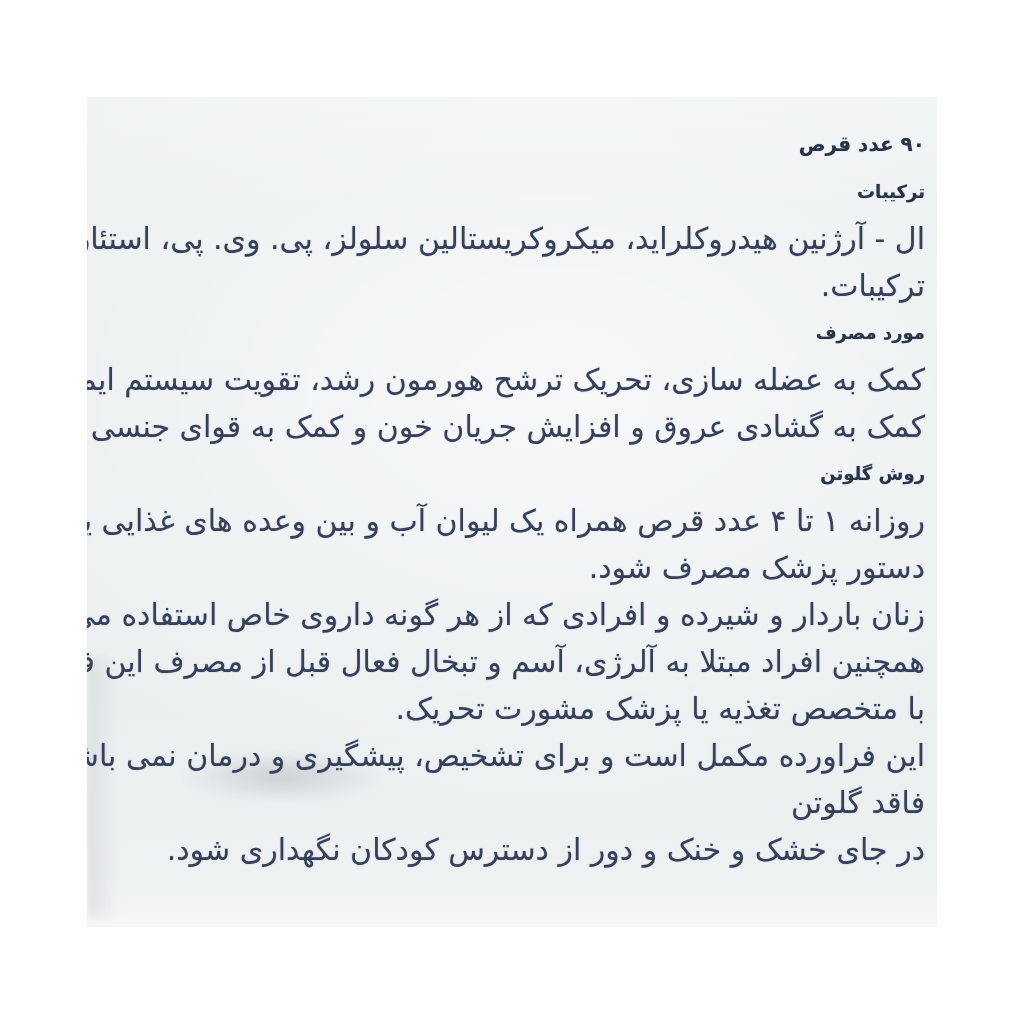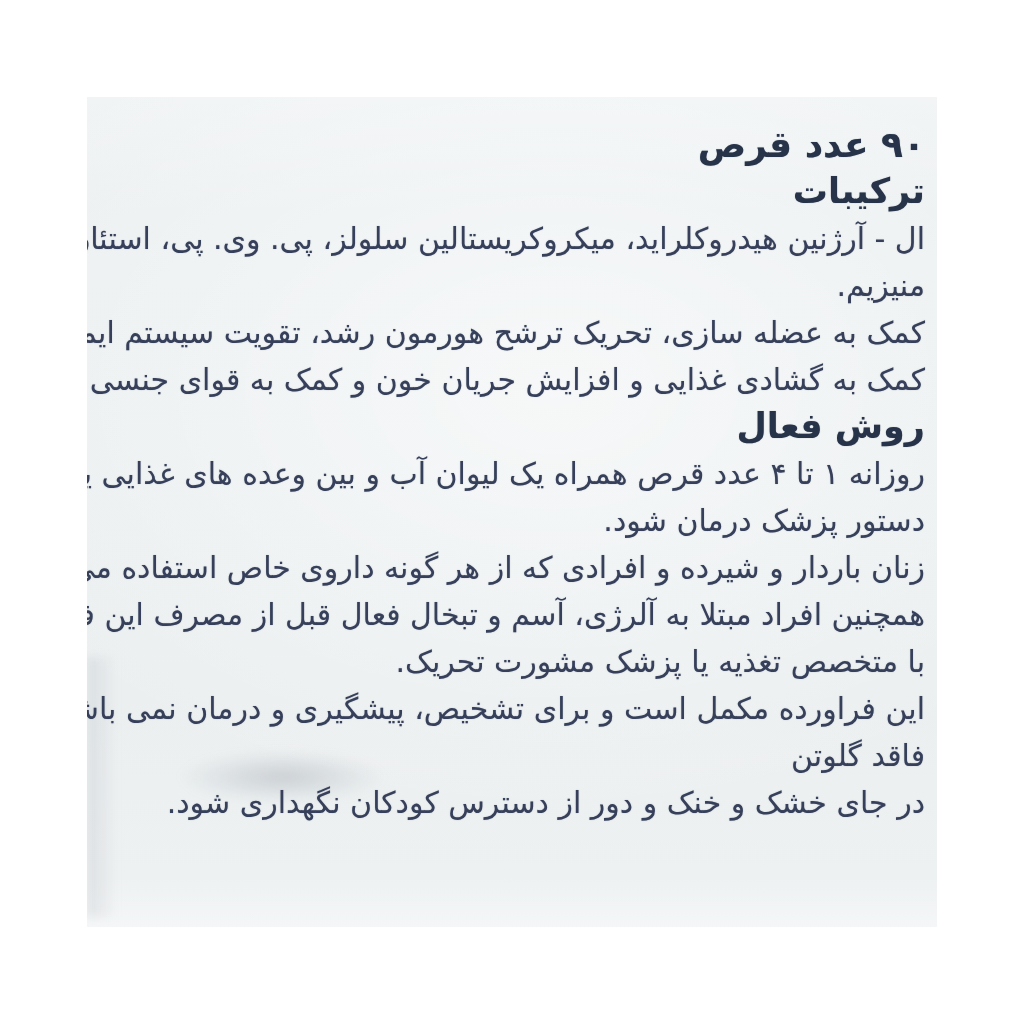--- a/index.html
+++ b/index.html
@@ -55,60 +55,61 @@
     filter: blur(0.4px);
   }
   .line {
     height: 47px;
     line-height: 47px;
     font-size: 30px;
     white-space: nowrap;
     text-shadow: 0 0 1.2px rgba(54,64,90,0.35);
   }
   .heading {
-    font-size: 35px;
+    font-size: 18px;
     font-weight: bold;
     color: #273349;
     text-shadow: 0 0 1px rgba(39,51,73,0.45);
   }
   .first {
     display: flex;
     justify-content: space-between;
     align-items: center;
   }
   .title-text, .count-text {
-    font-size: 36px;
+    font-size: 20px;
     font-weight: bold;
     color: #273349;
     text-shadow: 0 0 1px rgba(39,51,73,0.45);
   }
 </style>
 </head>
 <body>
 
 <div class="photo">
   <div class="smudge"></div>
   <div class="smudge2"></div>
 
   <div class="content">
 
     <div class="line first">
       <span class="count-text">۹۰ عدد قرص</span>
     </div>
 
     <div class="line heading">ترکیبات</div>
     <div class="line">ال - آرژنین هیدروکلراید، میکروکریستالین سلولز، پی. وی. پی، استئارات</div>
-    <div class="line">منیزیم.</div>
+    <div class="line">ترکیبات.</div>
 
+    <div class="line heading">مورد مصرف</div>
     <div class="line">کمک به عضله سازی، تحریک ترشح هورمون رشد، تقویت سیستم ایمنی،</div>
-    <div class="line">کمک به گشادی غذایی و افزایش جریان خون و کمک به قوای جنسی</div>
+    <div class="line">کمک به گشادی عروق و افزایش جریان خون و کمک به قوای جنسی</div>
 
-    <div class="line heading">روش فعال</div>
+    <div class="line heading">روش گلوتن</div>
     <div class="line">روزانه ۱ تا ۴ عدد قرص همراه یک لیوان آب و بین وعده های غذایی یا طبق</div>
-    <div class="line">دستور پزشک درمان شود.</div>
+    <div class="line">دستور پزشک مصرف شود.</div>
 
     <div class="line">زنان باردار و شیرده و افرادی که از هر گونه داروی خاص استفاده می کنند،</div>
     <div class="line">همچنین افراد مبتلا به آلرژی، آسم و تبخال فعال قبل از مصرف این فراورده</div>
     <div class="line">با متخصص تغذیه یا پزشک مشورت تحریک.</div>
     <div class="line">این فراورده مکمل است و برای تشخیص، پیشگیری و درمان نمی باشد.</div>
     <div class="line">فاقد گلوتن</div>
 
     <div class="line">در جای خشک و خنک و دور از دسترس کودکان نگهداری شود.</div>
 
   </div>

